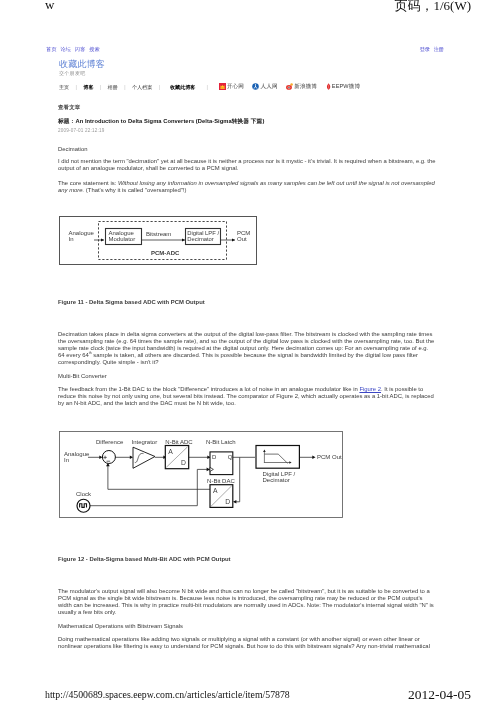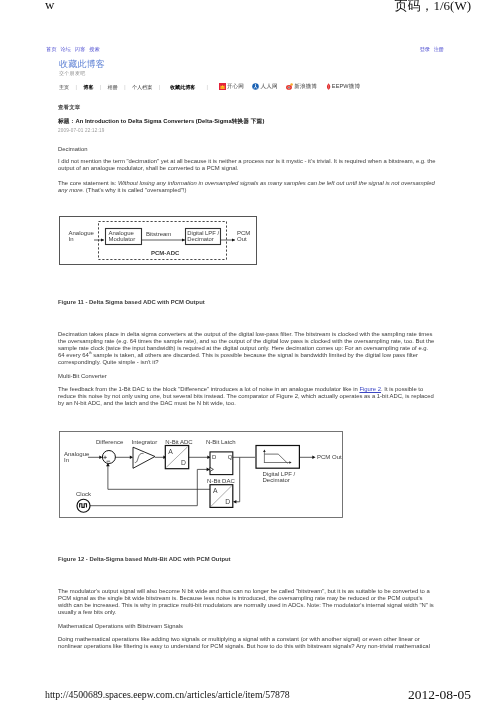--- a/index.html
+++ b/index.html
@@ -268,15 +268,15 @@
       <text x="258" y="27.5" font-size="6">PCM Out</text>
 
       <circle cx="24.5" cy="74.7" r="6.5" fill="#fff" stroke="#111" stroke-width="1.15"></circle>
       <path d="M20.6 76.4 v-3.6 h2.3 v3.6 h2.3 v-3.6 h2.3 v3.6" stroke="#111" stroke-width="1.1" fill="none"></path>
       <text x="17" y="64.6" font-size="6">Clock</text>
     </svg>
   </div>
 
   <div class="prn-ftr">
     <div class="l">http://4500689.spaces.eepw.com.cn/articles/article/item/57878</div>
-    <div class="r">2012-08-05</div>
+    <div class="r">2012-04-05</div>
   </div>
 </div>
 
 </body></html>

